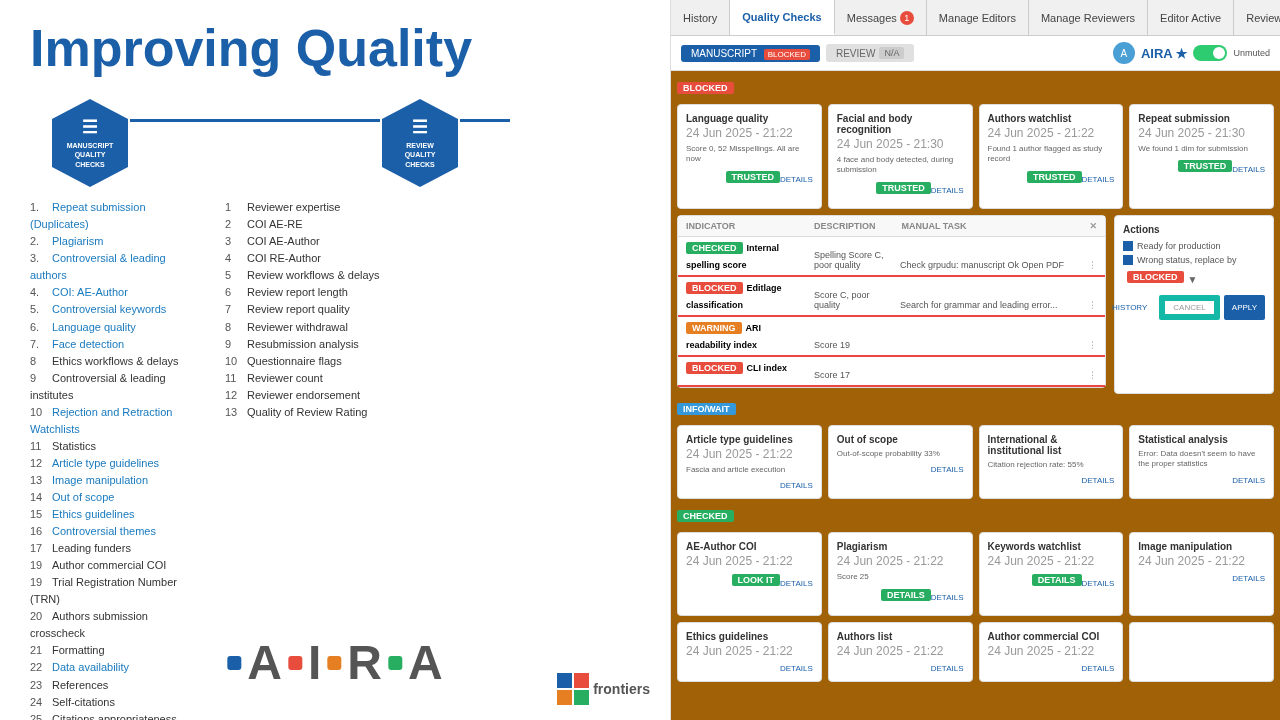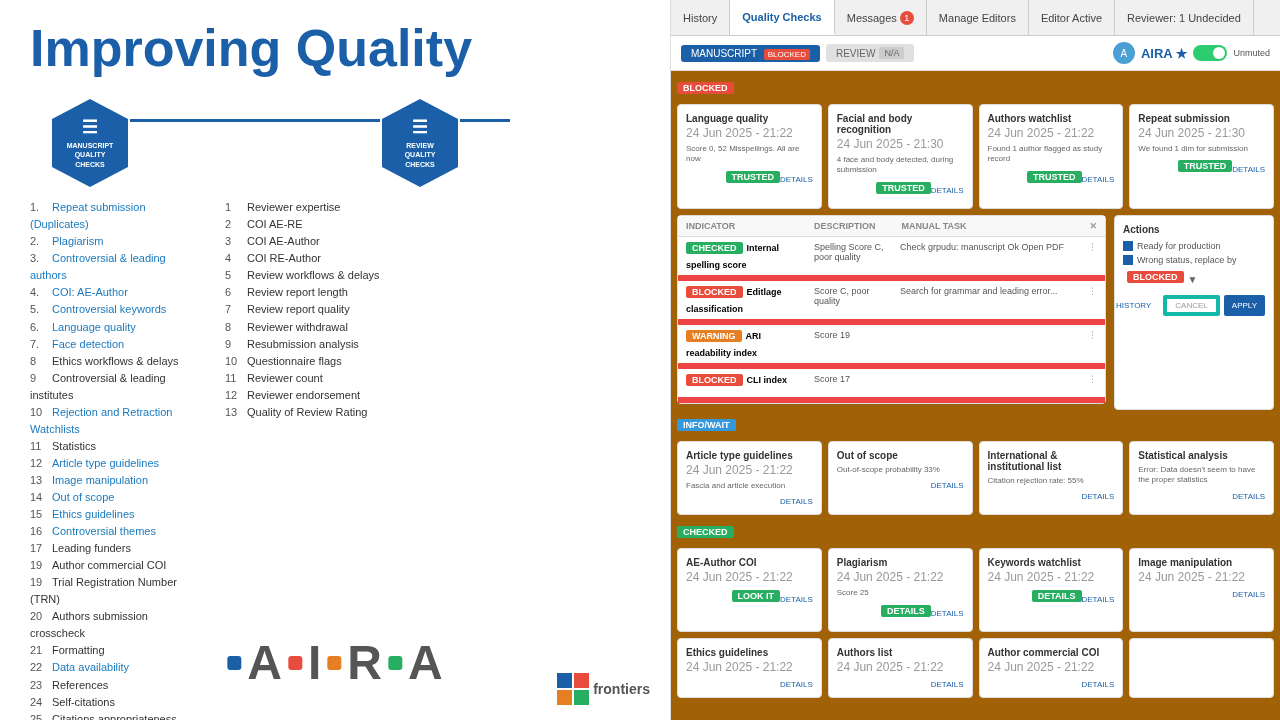--- a/index.html
+++ b/index.html
@@ -370,23 +370,23 @@
       gap: 8px;
     }
 
     .ind-col1 { width: 120px; flex-shrink: 0; }
     .ind-col2 { flex: 1; }
     .ind-col3 { width: 180px; flex-shrink: 0; }
     .ind-close { margin-left: auto; cursor: pointer; color: #999; }
 
     .indicator-row {
       display: flex;
-      align-items: flex-start;
+      align-items: flex-end;
       padding: 5px 8px;
-      border-bottom: 6px solid #ef4444;
+      border-bottom: 2px solid #ef4444;
       font-size: 9px;
       gap: 8px;
     }
 
     .ind-name {
       width: 120px;
       flex-shrink: 0;
       font-weight: bold;
       font-size: 9px;
     }
@@ -461,21 +461,21 @@
     }
 
     .act-btn {
       font-size: 8px;
       padding: 2px 8px;
       cursor: pointer;
       border-radius: 2px;
     }
 
     .act-btn.history { background: none; color: #1a5fa8; border: none; }
-    .act-btn.cancel { background: none; color: #999; border: 4px solid #14b8a6; }
+    .act-btn.cancel { background: none; color: #999; border: 6px solid #14b8a6; }
     .act-btn.apply { background: #1a5fa8; color: white; border: none; }
 
     .bottom-cards-row {
       display: flex;
       gap: 6px;
       margin-bottom: 6px;
     }
 
     
     .frontiers-logo {
@@ -616,20 +616,21 @@
 
 </div>
 
 <div class="right-panel">
 
   <div class="top-nav">
     <div class="nav-tab" id="tab-history">History</div>
     <div class="nav-tab active" id="tab-quality">Quality Checks</div>
     <div class="nav-tab" id="tab-messages">Messages<span class="badge">1</span></div>
     <div class="nav-tab" id="tab-manage-editors">Manage Editors</div>
+    <div class="nav-tab" id="tab-manage-reviewers">Manage Reviewers</div>
     <div class="nav-tab" id="tab-editor">Editor Active</div>
     <div class="nav-tab" id="tab-reviewer">Reviewer: 1 Undecided</div>
 
   </div>
 
   <div class="sub-nav">
     <div class="sub-tab manuscript">
       <span>MANUSCRIPT</span>
       <span style="margin-left:4px;background:#e74c3c;color:white;padding:1px 4px;border-radius:2px;font-size:8px;">BLOCKED</span>
     </div>

